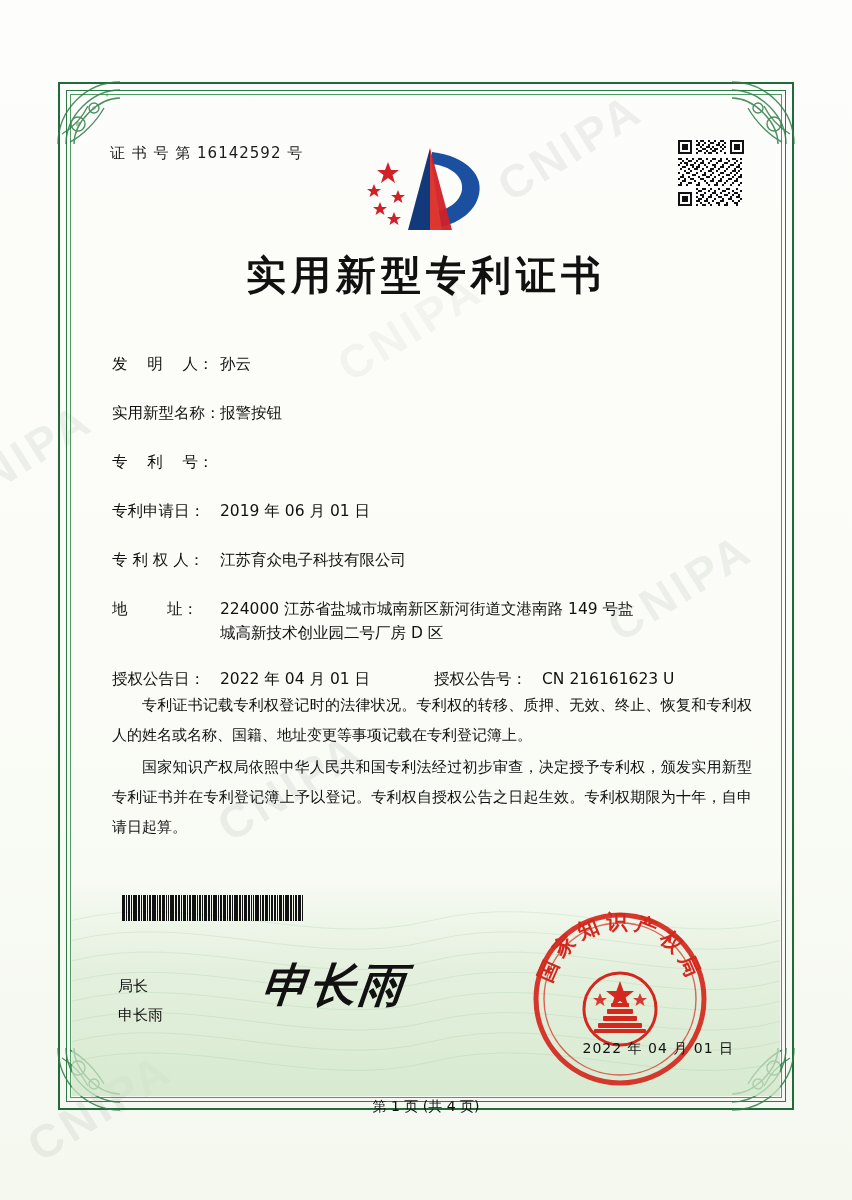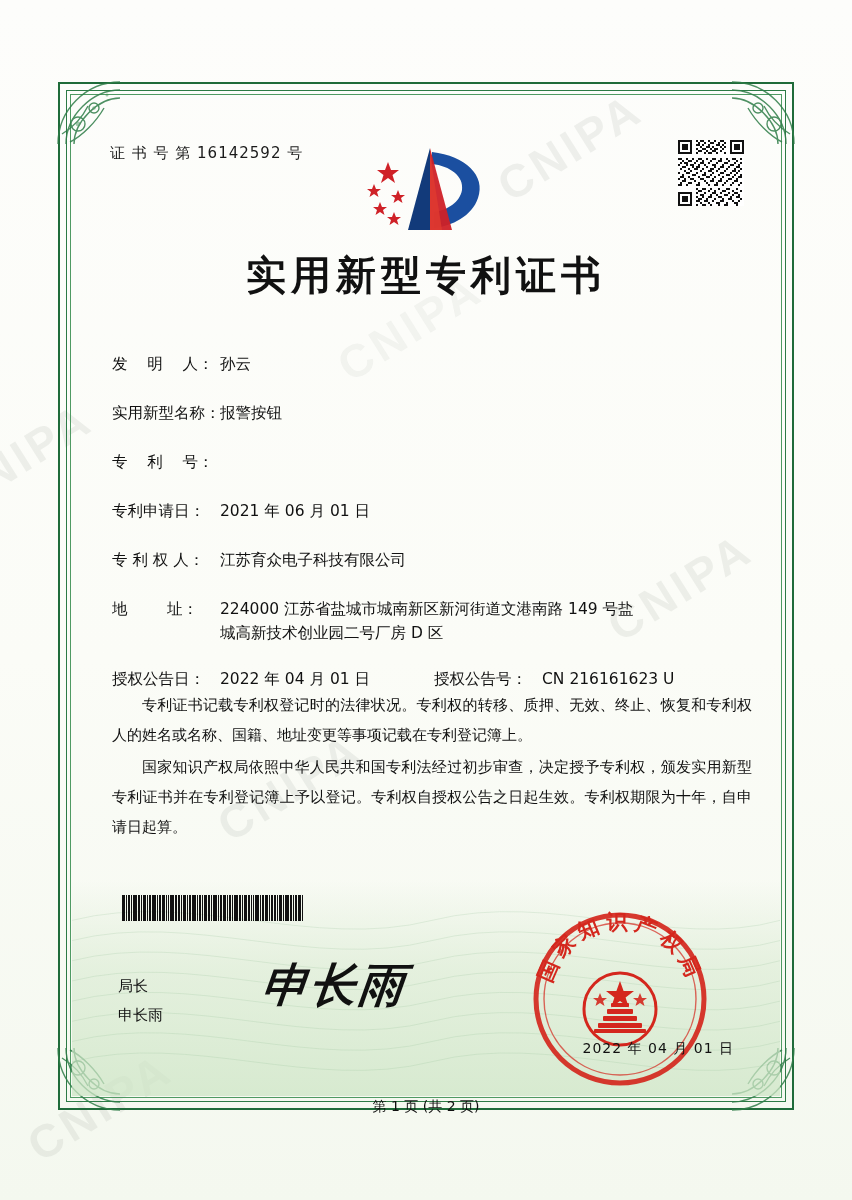--- a/index.html
+++ b/index.html
@@ -488,21 +488,21 @@
     </div>
     <div class="row">
       <div class="lbl">实用新型名称：</div>
       <div class="val">报警按钮</div>
     </div>
     <div class="row">
       <div class="lbl">专    利    号：</div>
     </div>
     <div class="row">
       <div class="lbl">专利申请日：</div>
-      <div class="val">2021 年 06 月 01 日</div>
+      <div class="val">2019 年 06 月 01 日</div>
     </div>
     <div class="row">
       <div class="lbl">专 利 权 人：</div>
       <div class="val">江苏育众电子科技有限公司</div>
     </div>
     <div class="row addr">
       <div class="lbl">地        址：</div>
       <div class="val">
         <span>224000 江苏省盐城市城南新区新河街道文港南路 149 号盐</span>
         <span class="l2">城高新技术创业园二号厂房 D 区</span>
@@ -628,15 +628,15 @@
           <rect x="-17" y="7" width="34" height="5" rx="1"></rect>
           <rect x="-13" y="0" width="26" height="5" rx="1"></rect>
           <rect x="-9" y="-6" width="18" height="4" rx="1"></rect>
           <rect x="-26" y="20" width="52" height="4" rx="1"></rect>
         </g>
       </g>
     </svg>
   </div>
   <div class="seal-date">2022 年 04 月 01 日</div>
 
-  <div class="page-num">第 1 页 (共 2 页)</div>
+  <div class="page-num">第 1 页 (共 4 页)</div>
 
 </div>
 
 </body></html>

